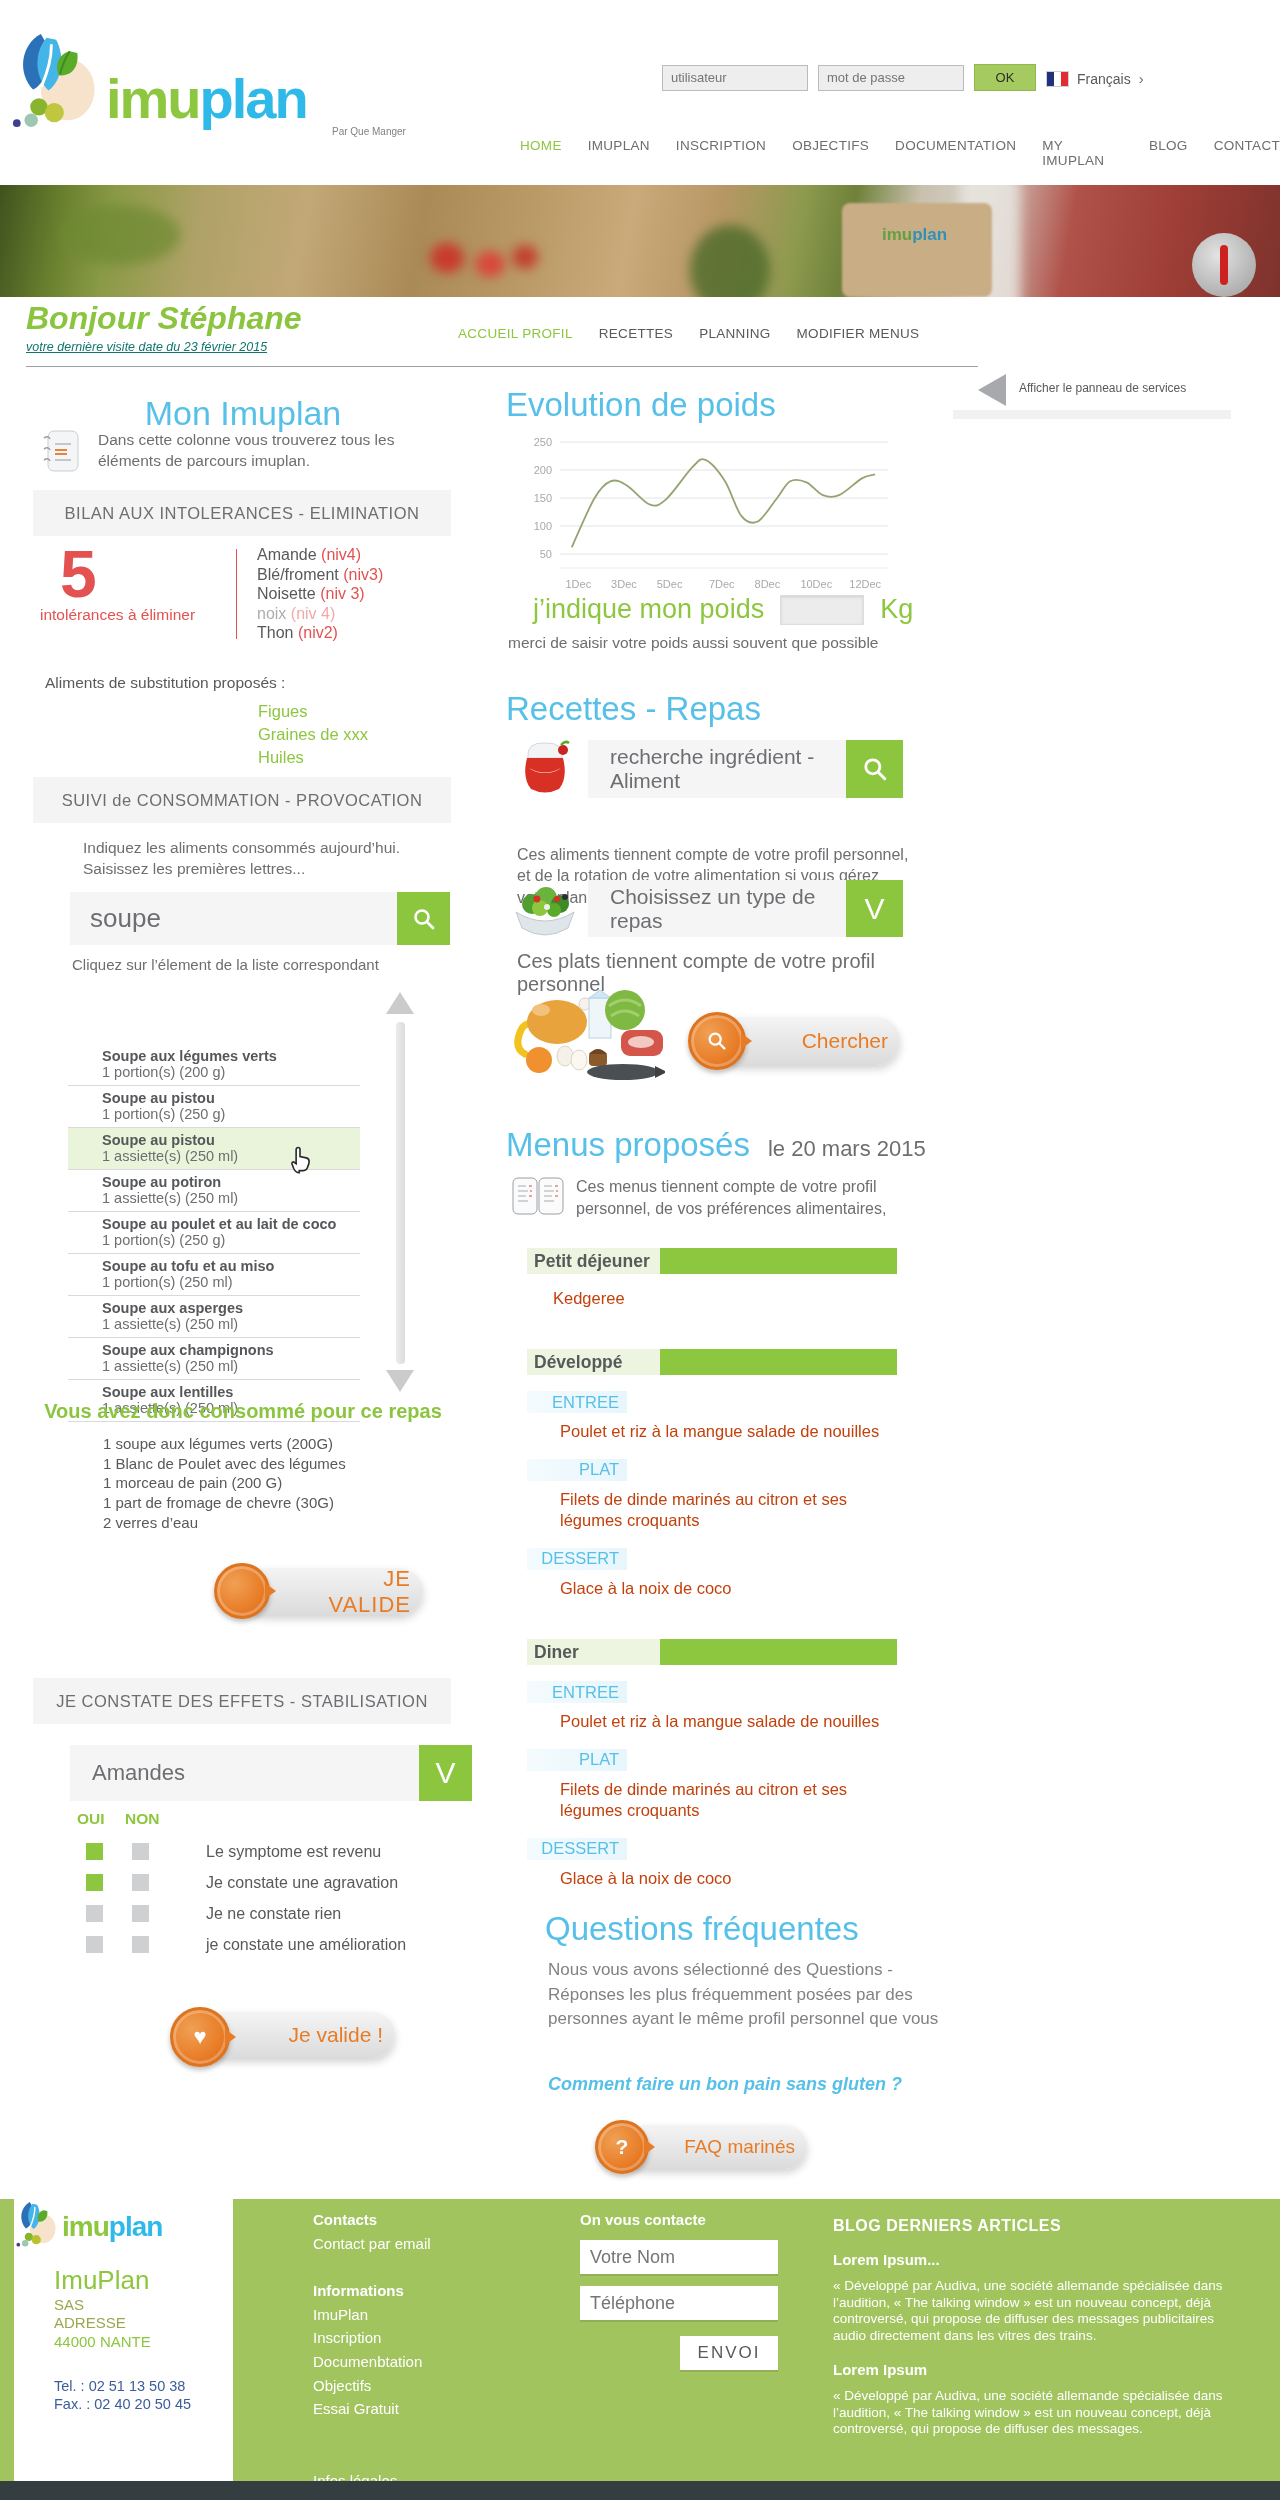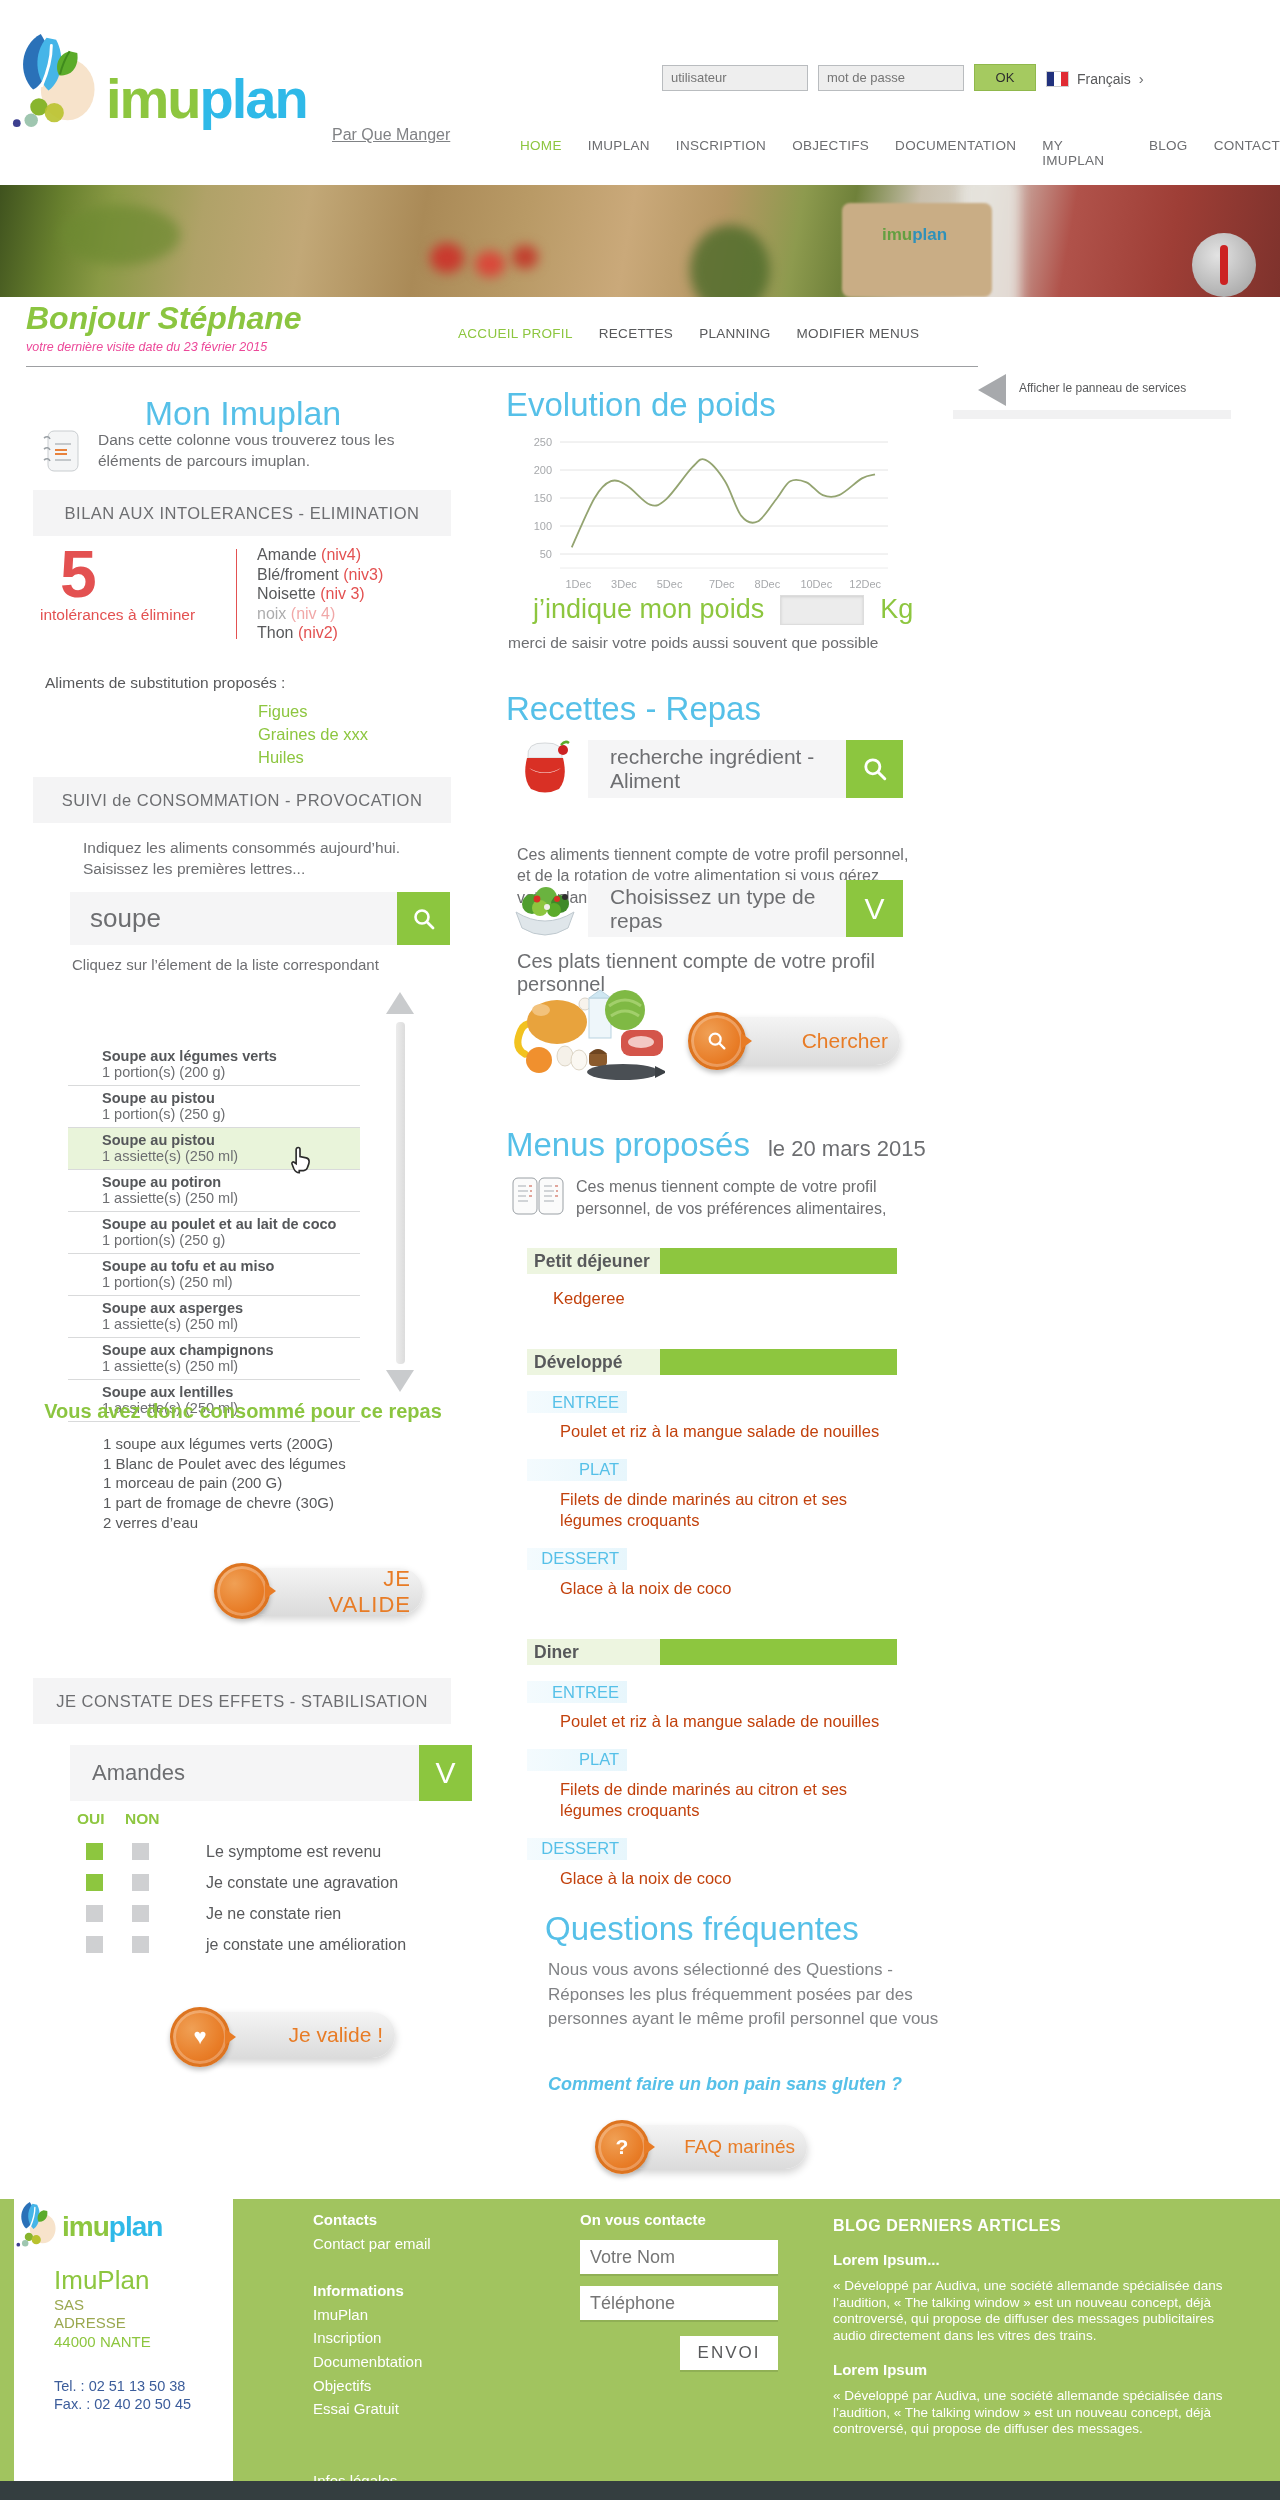--- a/index.html
+++ b/index.html
@@ -6,21 +6,21 @@
   .page{position:relative;width:1280px;height:2500px;overflow:hidden;background:#fff;
         font-family:"Liberation Sans",sans-serif;color:#6d6e71;}
   .abs{position:absolute;}
   a{text-decoration:none;color:inherit;cursor:pointer;}
 
   
   .logo-leaves{left:12px;top:30px;}
   .brand-text{left:106px;top:66px;font-size:56px;font-weight:bold;letter-spacing:-2px;}
   .brand-text .imu{color:#8dc63f;}
   .brand-text .plan{color:#2fb9e8;}
-  .tagline{left:332px;top:126px;font-size:16px;color:#808285;text-decoration:underline;}
+  .tagline{left:332px;top:126px;font-size:10px;color:#808285;}
   .login-row{left:662px;top:64px;display:flex;gap:10px;align-items:center;}
   .login-row input{width:128px;height:22px;border:1px solid #b9bcbf;background:#eeeeee;
      padding:1px 8px;font-size:13px;color:#6d6e71;font-family:"Liberation Sans",sans-serif;}
   .ok-btn{width:62px;height:27px;background:#a5ca60;border:1px solid #90b84c;font-size:13px;
      color:#2e2e2e;cursor:pointer;font-family:"Liberation Sans",sans-serif;}
   .flag-group{left:1046px;top:70px;display:flex;align-items:center;gap:8px;font-size:14px;color:#58595b;}
   .flag{width:21px;height:14px;display:flex;border:1px solid #d0d0d0;}
   .flag i{flex:1;}
   .flag .b{background:#21317d;} .flag .w{background:#fff;} .flag .r{background:#e02b33;}
   .lang-arrow{color:#6d6e71;font-size:15px;}
@@ -37,21 +37,21 @@
      border-radius:8px;filter:blur(1px);}
   .hero-dial{position:absolute;left:1192px;top:48px;width:64px;height:64px;border-radius:50%;
      background:radial-gradient(circle at 40% 35%,#e3e3e3,#9c9c9c);}
   .hero-dial::after{content:'';position:absolute;left:28px;top:12px;width:8px;height:40px;background:#c22;border-radius:4px;}
   .hero-mark{position:absolute;left:882px;top:40px;font-size:17px;font-weight:bold;opacity:.9;}
   .hero-mark .imu{color:#5a9e3a;} .hero-mark .plan{color:#1f8fc0;}
 
   
   .greet-row{left:26px;top:300px;width:952px;height:66px;border-bottom:1px solid #9d9fa2;}
   .greet-title{font-size:32px;font-style:italic;font-weight:600;color:#8bc540;margin:0;}
-  .last-visit{font-size:12.5px;font-style:italic;color:#ec4899;margin-top:3px;}
+  .last-visit{font-size:12.5px;font-style:italic;color:#0f766e;margin-top:3px;text-decoration:underline;}
   .subnav{position:absolute;left:432px;top:26px;display:flex;gap:26px;font-size:13.5px;color:#58595b;letter-spacing:.3px;}
   .subnav a.active{color:#8dc63f;}
 
   
   .services{left:953px;top:372px;width:278px;height:50px;}
   .tri-left{position:absolute;left:25px;top:2px;width:0;height:0;
      border-top:16px solid transparent;border-bottom:16px solid transparent;border-right:28px solid #a7a9ac;}
   .services-label{position:absolute;left:66px;top:9px;font-size:12px;color:#58595b;}
   .services-bar{position:absolute;left:0;top:38px;width:278px;height:9px;background:#f1f1f2;}
 

